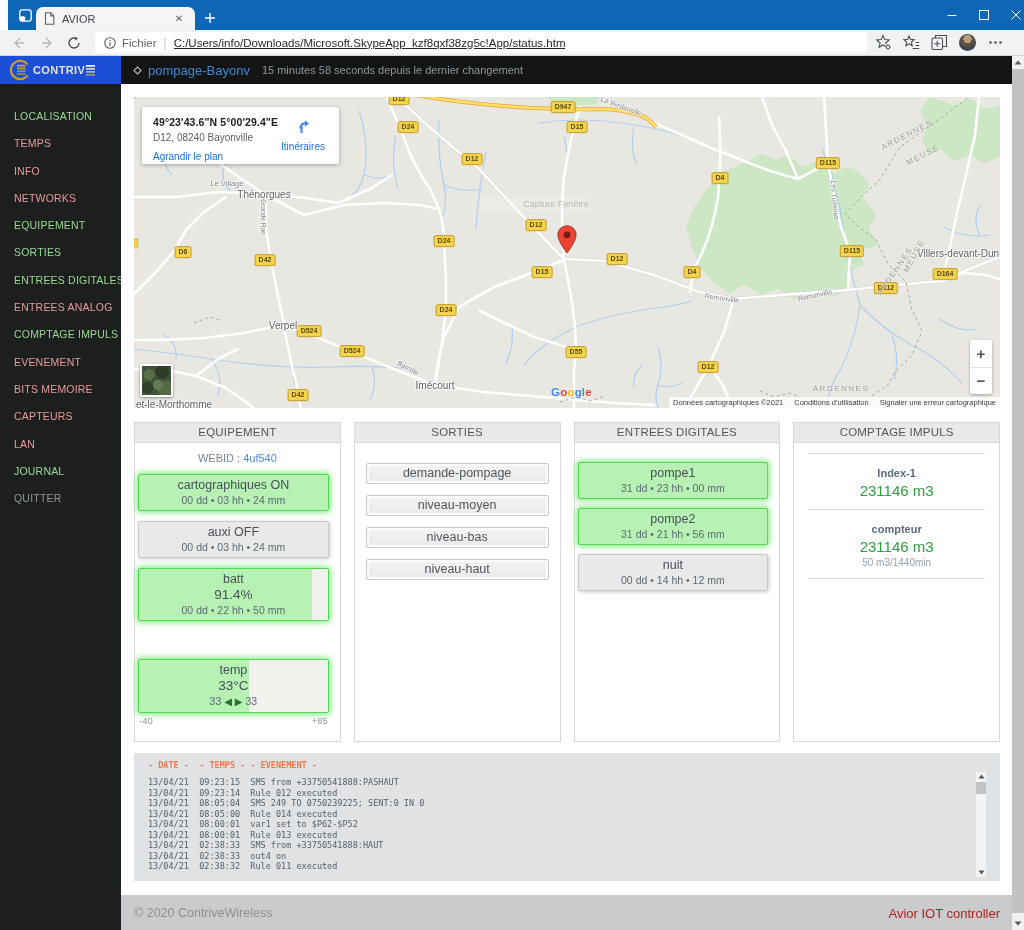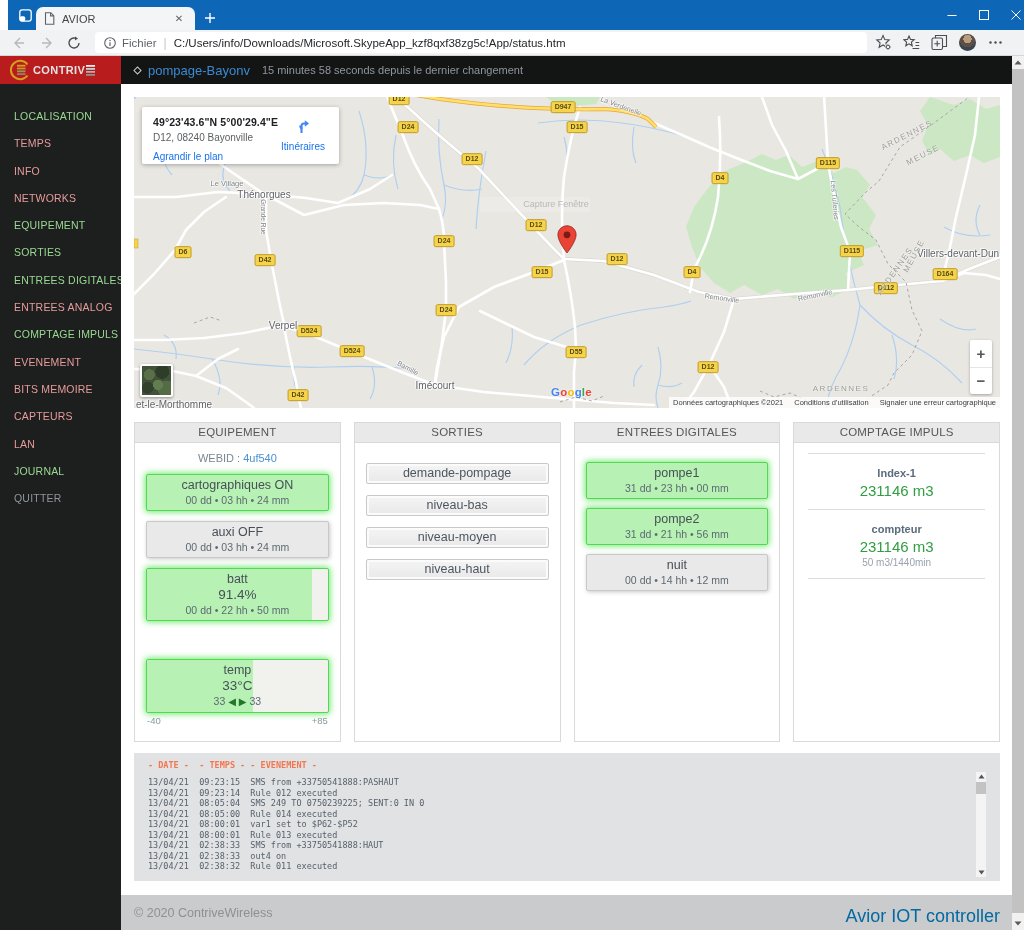--- a/index.html
+++ b/index.html
@@ -24,30 +24,30 @@
              border-bottom:1px solid #d4d7da; display:flex; align-items:center; }
   .navbtn { width:22px; height:22px; display:flex; align-items:center; justify-content:center; flex:none; }
   .navbtn.back { margin-left:7px; }
   .navbtn.fwd { margin-left:8px; }
   .navbtn.refresh { margin-left:4px; }
   .addressbar { margin-left:10px; width:772px; height:21px; background:#fff; border-radius:4px;
                 display:flex; align-items:center; padding:0 9px; }
   .addr-info { flex:none; width:12px; height:12px; }
   .addr-scheme { font-size:11.5px; color:#5f6368; margin-left:6px; white-space:nowrap; }
   .addr-sep { color:#c3c6c9; margin:0 7px; font-size:12px; }
-  .addr-url { font-size:11.5px; color:#24272a; white-space:nowrap; overflow:hidden; }
+  .addr-url { font-size:11.5px; color:#24272a; white-space:nowrap; overflow:hidden;text-decoration:underline; }
   .tool-icons { display:flex; align-items:center; margin-left:8px; }
   .tool-icon { width:17px; height:17px; margin-right:11px; flex:none; }
   .avatar { width:17px; height:17px; border-radius:50%; margin-right:11px; flex:none;
             background:radial-gradient(circle at 50% 30%, #b99d80 0 28%, #5d4f43 29% 55%, #394450 56% 100%); }
 
   
   .page { position:absolute; left:0; top:56px; width:1024px; height:874px; background:#131414; }
   .appheader { position:absolute; left:0; top:0; width:1012px; height:28px; background:#131414; }
-  .logo-cell { position:absolute; left:0; top:0; width:121px; height:28px; background:#b91c1c;
+  .logo-cell { position:absolute; left:0; top:0; width:121px; height:28px; background:#1d4ed8;
                display:flex; align-items:center; padding-left:9px; }
   .brand-word { color:#e3e3e3; font-size:11px; font-weight:bold; letter-spacing:.4px; margin-left:2px; }
   .hdr-row { position:absolute; left:121px; top:0; right:0; height:28px; display:flex; align-items:center; }
   .hdr-diamond { margin-left:12px; flex:none; }
   .hdr-link { color:#3b8ad3; font-size:13px; margin-left:6px; text-decoration:none; }
   .hdr-status { color:#8e979e; font-size:11px; margin-left:12px; }
 
   .sidebar { position:absolute; left:0; top:28px; width:121px; height:846px; background:#1d1e1e;
              padding:19px 0 0 14px; }
   .side-item { height:27.3px; line-height:27.3px; font-size:10.5px; letter-spacing:.2px; white-space:nowrap; cursor:pointer; }
@@ -103,21 +103,21 @@
   .marker { position:absolute; left:423px; top:128px; }
 
   
   .panels { position:absolute; left:13px; top:338px; width:866px; height:320px; display:flex; gap:13px; }
   .panel { flex:1; border:1px solid #d9d9d9; background:#fff; position:relative; }
   .panel-h { height:20px; background:#e9e9e9; border-bottom:1px solid #d9d9d9; text-align:center;
              font-size:11.5px; color:#54575a; line-height:19px; letter-spacing:.2px; }
   .webid { text-align:center; margin-top:9px; font-size:11px; color:#7a8691; }
   .webid a { color:#4a90d2; text-decoration:none; }
 
-  .tilebox { padding:10px 11px 0 11px; }
+  .tilebox { padding:10px 11px 0 3px; }
   .tile { position:relative; margin-bottom:10px; border-radius:2px; text-align:center; padding:3px 0 3px;
           overflow:visible; }
   .tile.green { background:#b7f2b4; border:1px solid #51da51; box-shadow:0 0 6px 1px rgba(94,230,94,.9); }
   .tile.gray  { background:#e9e9e9; border:1px solid #c8c8c8; box-shadow:1px 1px 4px rgba(0,0,0,.22); }
   .tile.meter { background:#f1f1ee; }
   .tile .fill { position:absolute; left:0; top:0; bottom:0; background:#b7f2b4; }
   .tile .tl { position:relative; font-size:12.5px; color:#474f57; line-height:15px; }
   .tile .tv { position:relative; font-size:13.5px; color:#474f57; line-height:16px; }
   .tile .ts { position:relative; font-size:10.5px; color:#5d6a72; line-height:14px; }
   .tile .ts .arr { color:#26752c; font-size:10px; }
@@ -142,21 +142,21 @@
   .log-line { font-size:8.5px; color:#57616c; line-height:10.5px; white-space:pre; }
   .log-scroll { position:absolute; right:14px; top:19px; width:10px; height:105px; background:#f4f4f4; }
   .log-scroll .arr { position:absolute; left:0; width:10px; height:9px; display:flex; align-items:center;
                      justify-content:center; }
   .log-scroll .thumb { position:absolute; left:0; top:10px; width:10px; height:12px; background:#c3c3c3; }
 
   
   .footer { position:absolute; left:0; top:811px; width:891px; height:35px; background:#c9cbcc;
             display:flex; align-items:flex-start; justify-content:space-between; padding:11px 12px 0 13px; }
   .foot-left { font-size:12.5px; color:#8e9092; }
-  .foot-right { font-size:18px; color:#0369a1; }
+  .foot-right { font-size:13px; color:#b91c1c; }
 
   
   .vscroll { position:absolute; right:0; top:0; width:12px; height:874px; background:#f1f1f1; }
   .vscroll .btn { position:absolute; left:0; width:12px; height:13px; background:#f1f1f1; display:flex;
                   align-items:center; justify-content:center; }
   .vscroll .thumb { position:absolute; left:0; top:13px; width:12px; height:844px; background:#c2c2c2; }
 </style>
 </head>
 <body>
 
@@ -524,22 +524,22 @@
               <span>-40</span>
               <span>+85</span>
             </div>
           </div>
       </div>
 
       <div class="panel">
         <div class="panel-h">SORTIES</div>
         <div class="btncol" id="sorties-btns">
             <div class="out-btn">demande-pompage</div>
+            <div class="out-btn">niveau-moyen</div>
             <div class="out-btn">niveau-bas</div>
-            <div class="out-btn">niveau-moyen</div>
             <div class="out-btn">niveau-haut</div>
           </div>
       </div>
 
       <div class="panel">
         <div class="panel-h">ENTREES DIGITALES</div>
         <div class="tilebox" style="padding-top:19px" id="entrees-tiles">
             <div class="tile green">
               <div class="tl">pompe1</div>
               <div class="ts">31 dd • 23 hh • 00 mm</div>

